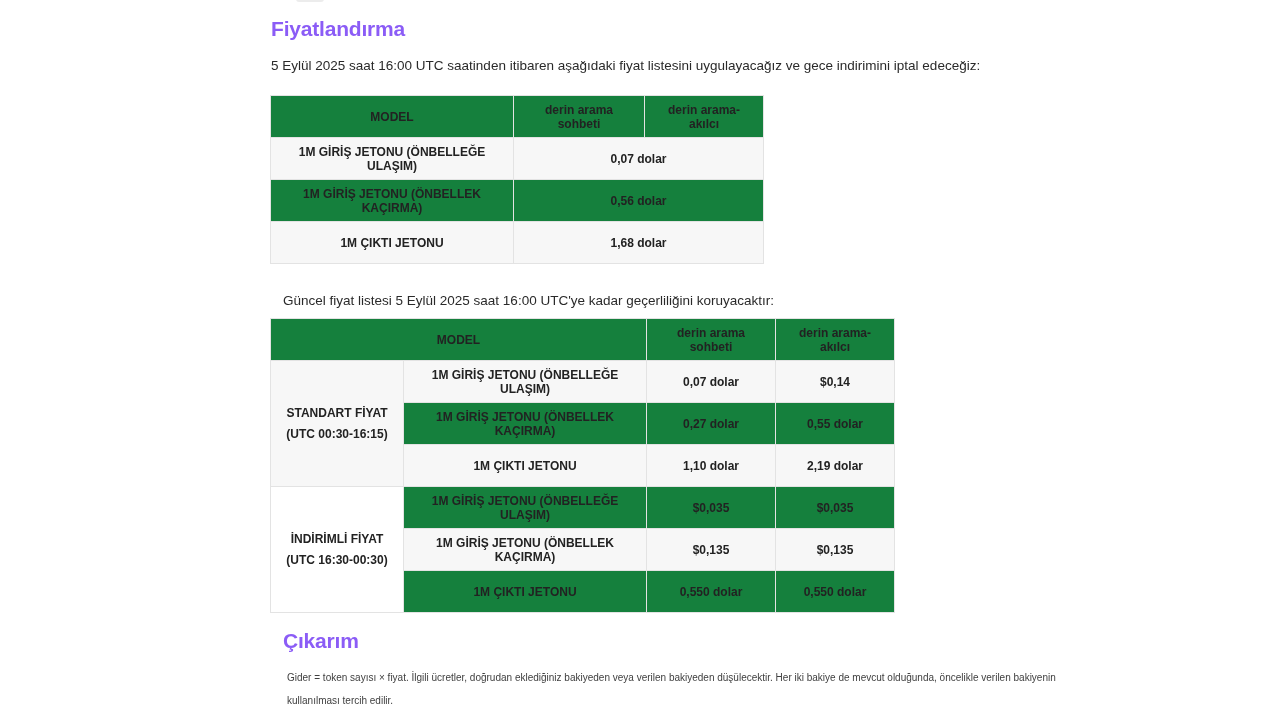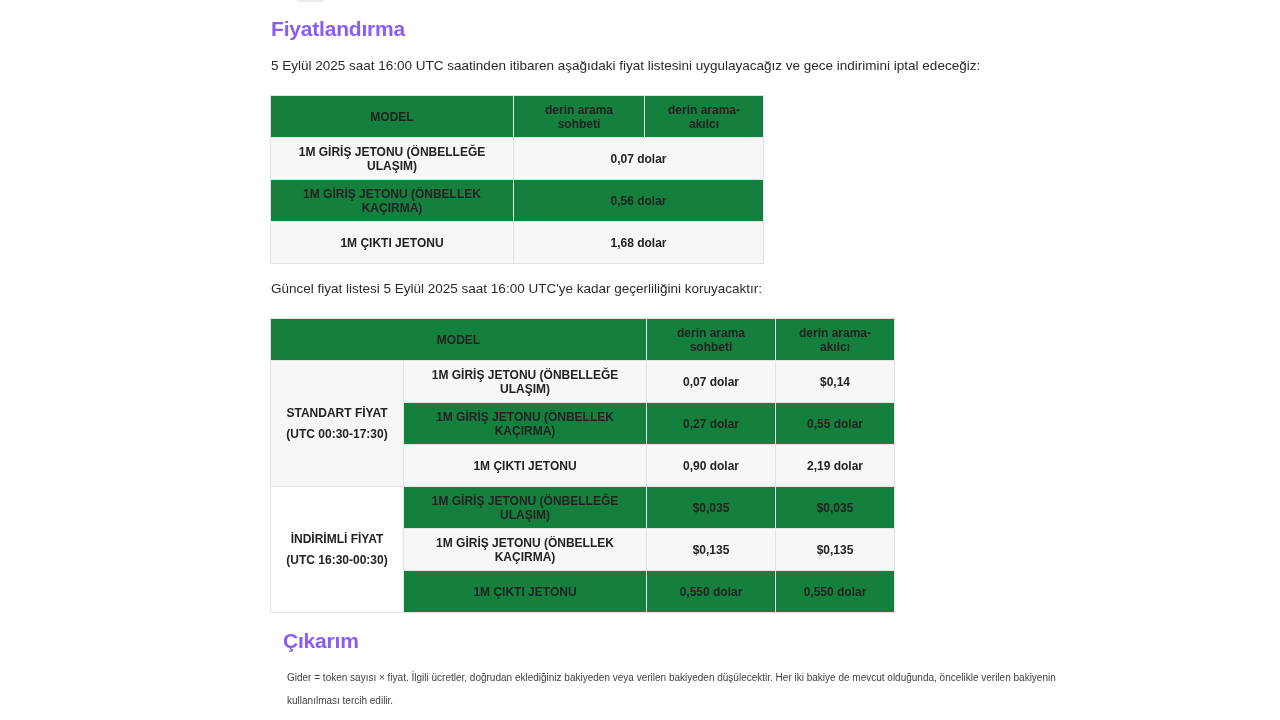--- a/index.html
+++ b/index.html
@@ -73,47 +73,47 @@
       <td>1M GİRİŞ JETONU (ÖNBELLEK KAÇIRMA)</td>
       <td colspan="2">0,56 dolar</td>
     </tr>
     <tr class="gray">
       <td>1M ÇIKTI JETONU</td>
       <td colspan="2">1,68 dolar</td>
     </tr>
   </tbody>
     </table>
 
-  <p class="p-current" style="margin:0">Güncel fiyat listesi 5 Eylül 2025 saat 16:00 UTC'ye kadar geçerliliğini koruyacaktır:</p>
+  <p class="p-current" style="margin:12px">Güncel fiyat listesi 5 Eylül 2025 saat 16:00 UTC'ye kadar geçerliliğini koruyacaktır:</p>
 
   <table class="t2">
     <tbody>
         <tr class="white">
       <th colspan="2">MODEL</th>
       <th class="c1">derin arama sohbeti</th>
       <th class="c2">derin arama-akılcı</th>
     </tr>
 
     <tr class="gray">
       <td class="g span-gray" rowspan="3">
         <div>STANDART FİYAT</div>
-        <div>(UTC 00:30-17:30)</div>
+        <div>(UTC 00:30-16:15)</div>
       </td>
       <td class="m">1M GİRİŞ JETONU (ÖNBELLEĞE ULAŞIM)</td>
       <td>0,07 dolar</td>
       <td>$0,14</td>
     </tr>
     <tr class="white">
       <td class="m">1M GİRİŞ JETONU (ÖNBELLEK KAÇIRMA)</td>
       <td>0,27 dolar</td>
       <td>0,55 dolar</td>
     </tr>
     <tr class="gray">
       <td class="m">1M ÇIKTI JETONU</td>
-      <td>0,90 dolar</td>
+      <td>1,10 dolar</td>
       <td>2,19 dolar</td>
     </tr>
 
     <tr class="white">
       <td class="g span-white" rowspan="3">
         <div>İNDİRİMLİ FİYAT</div>
         <div>(UTC 16:30-00:30)</div>
       </td>
       <td class="m">1M GİRİŞ JETONU (ÖNBELLEĞE ULAŞIM)</td>
       <td>$0,035</td>

